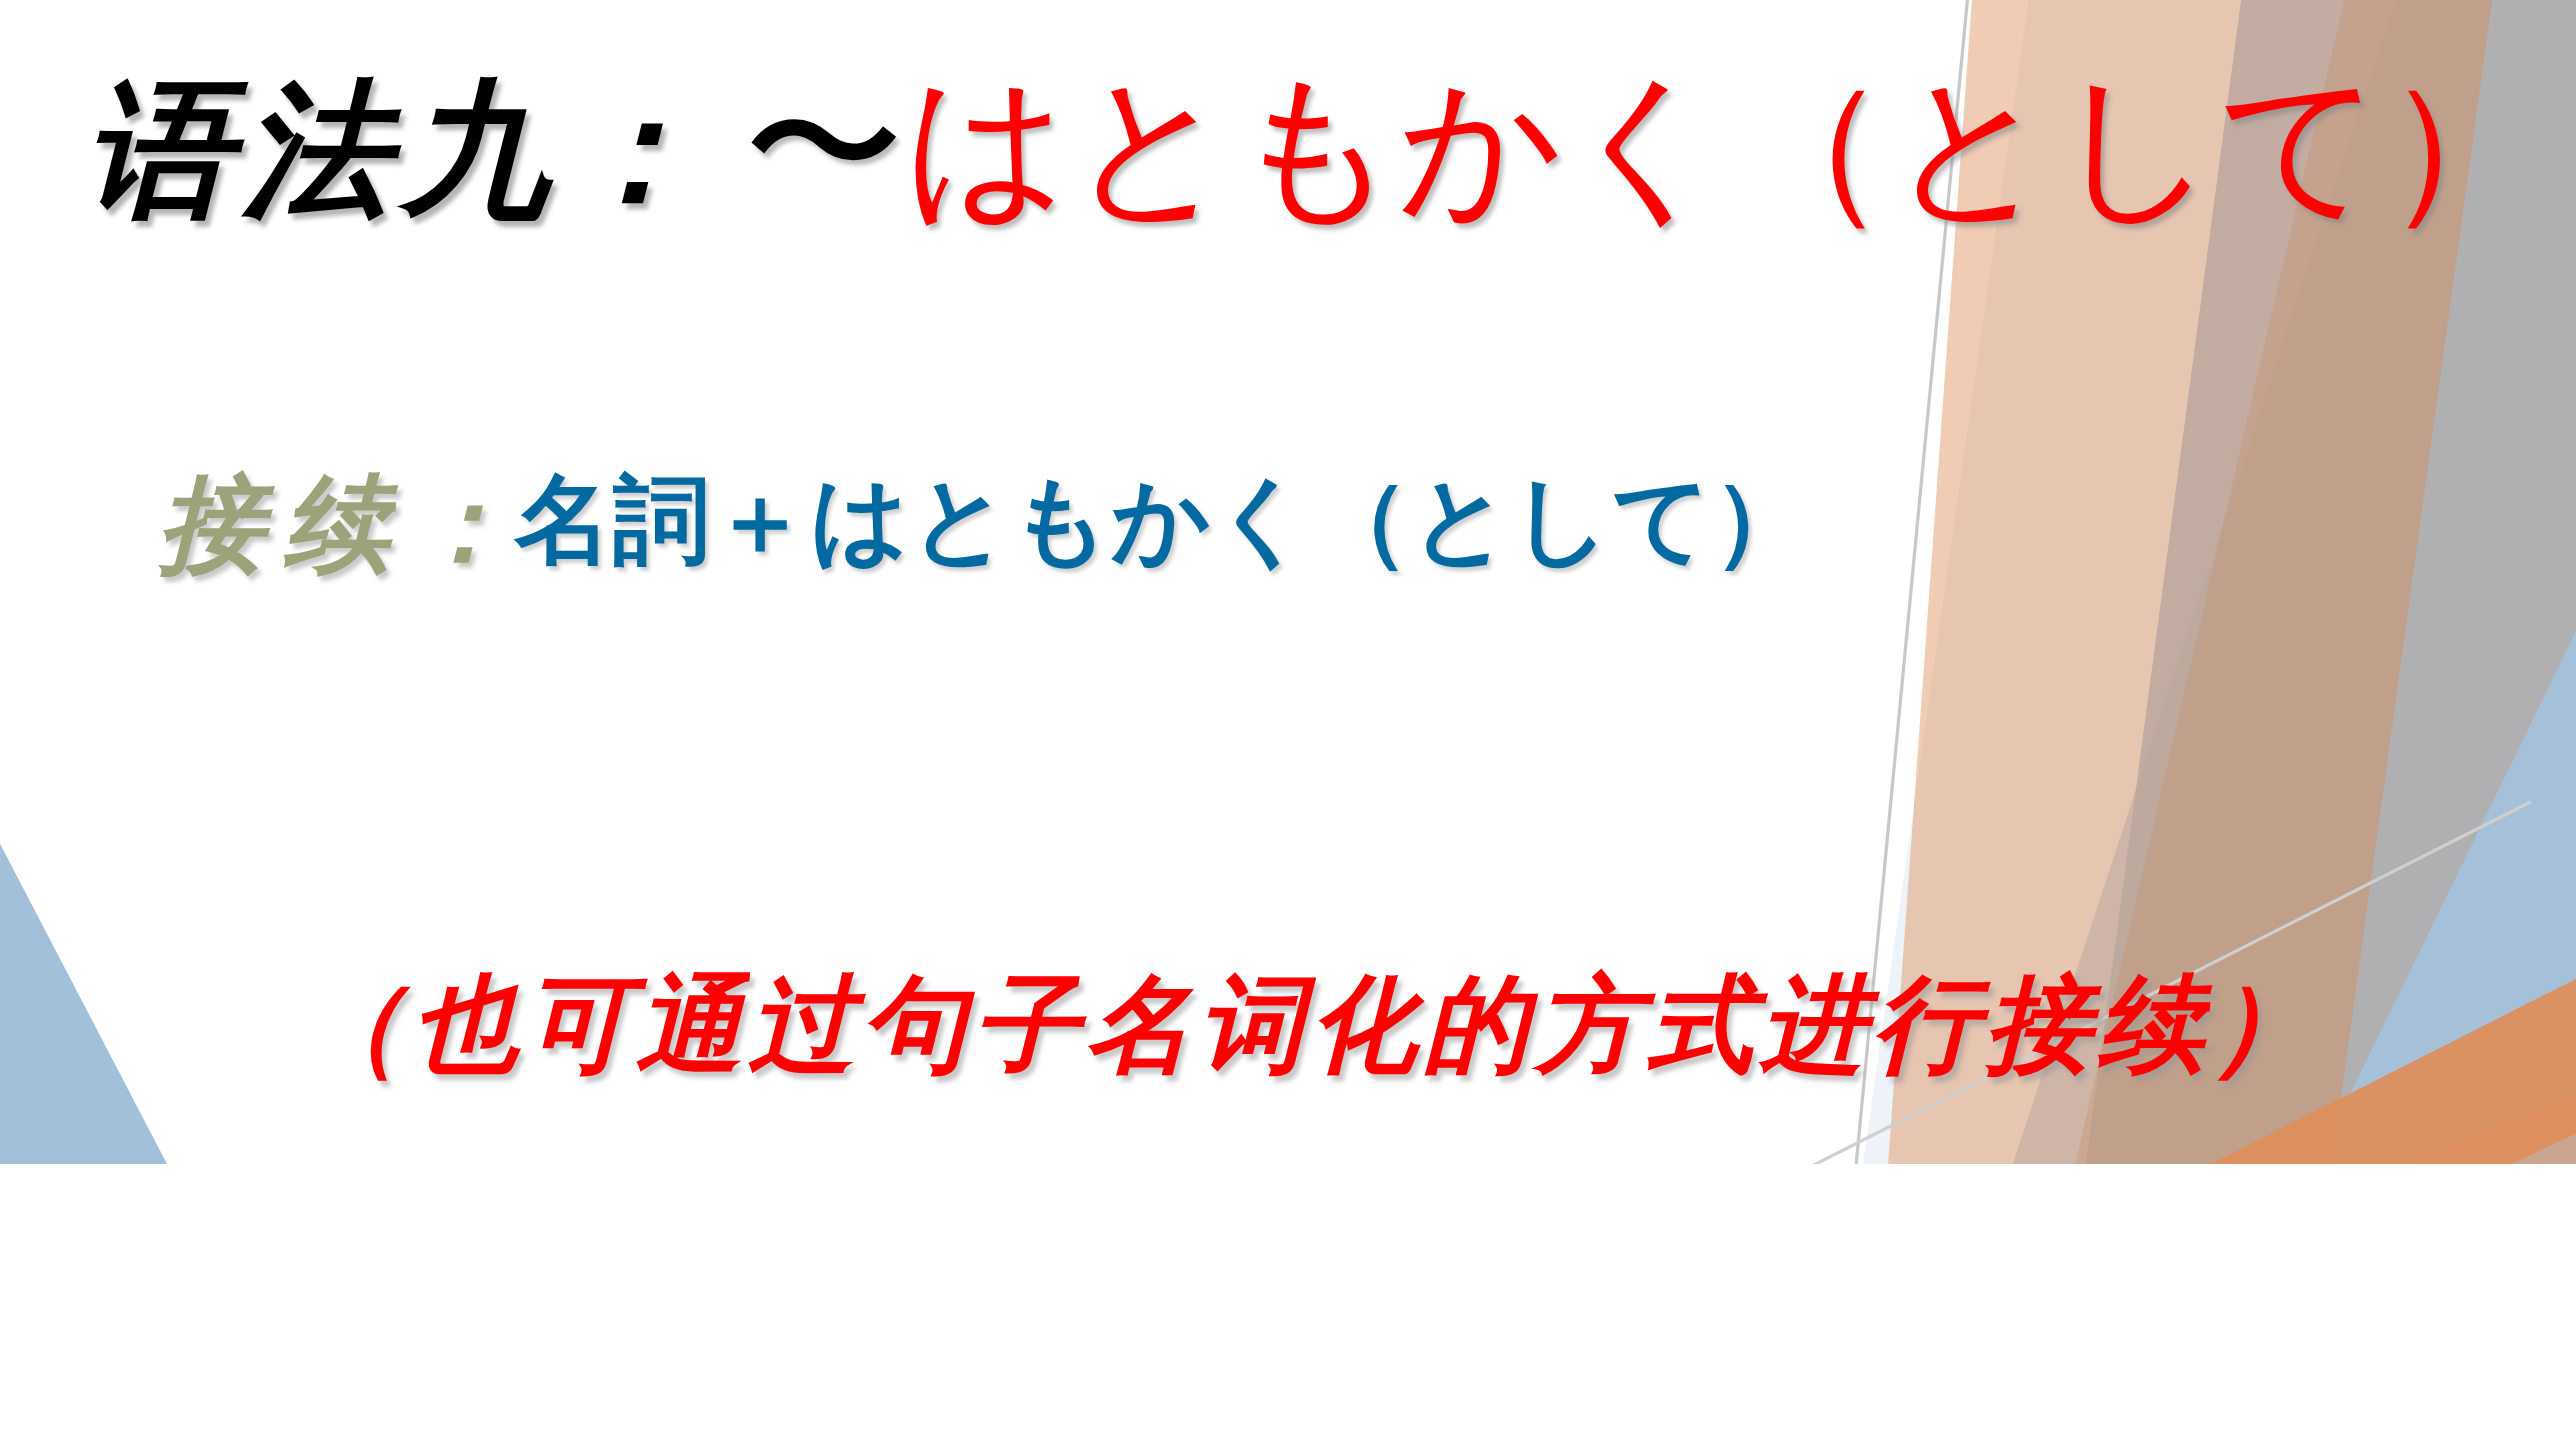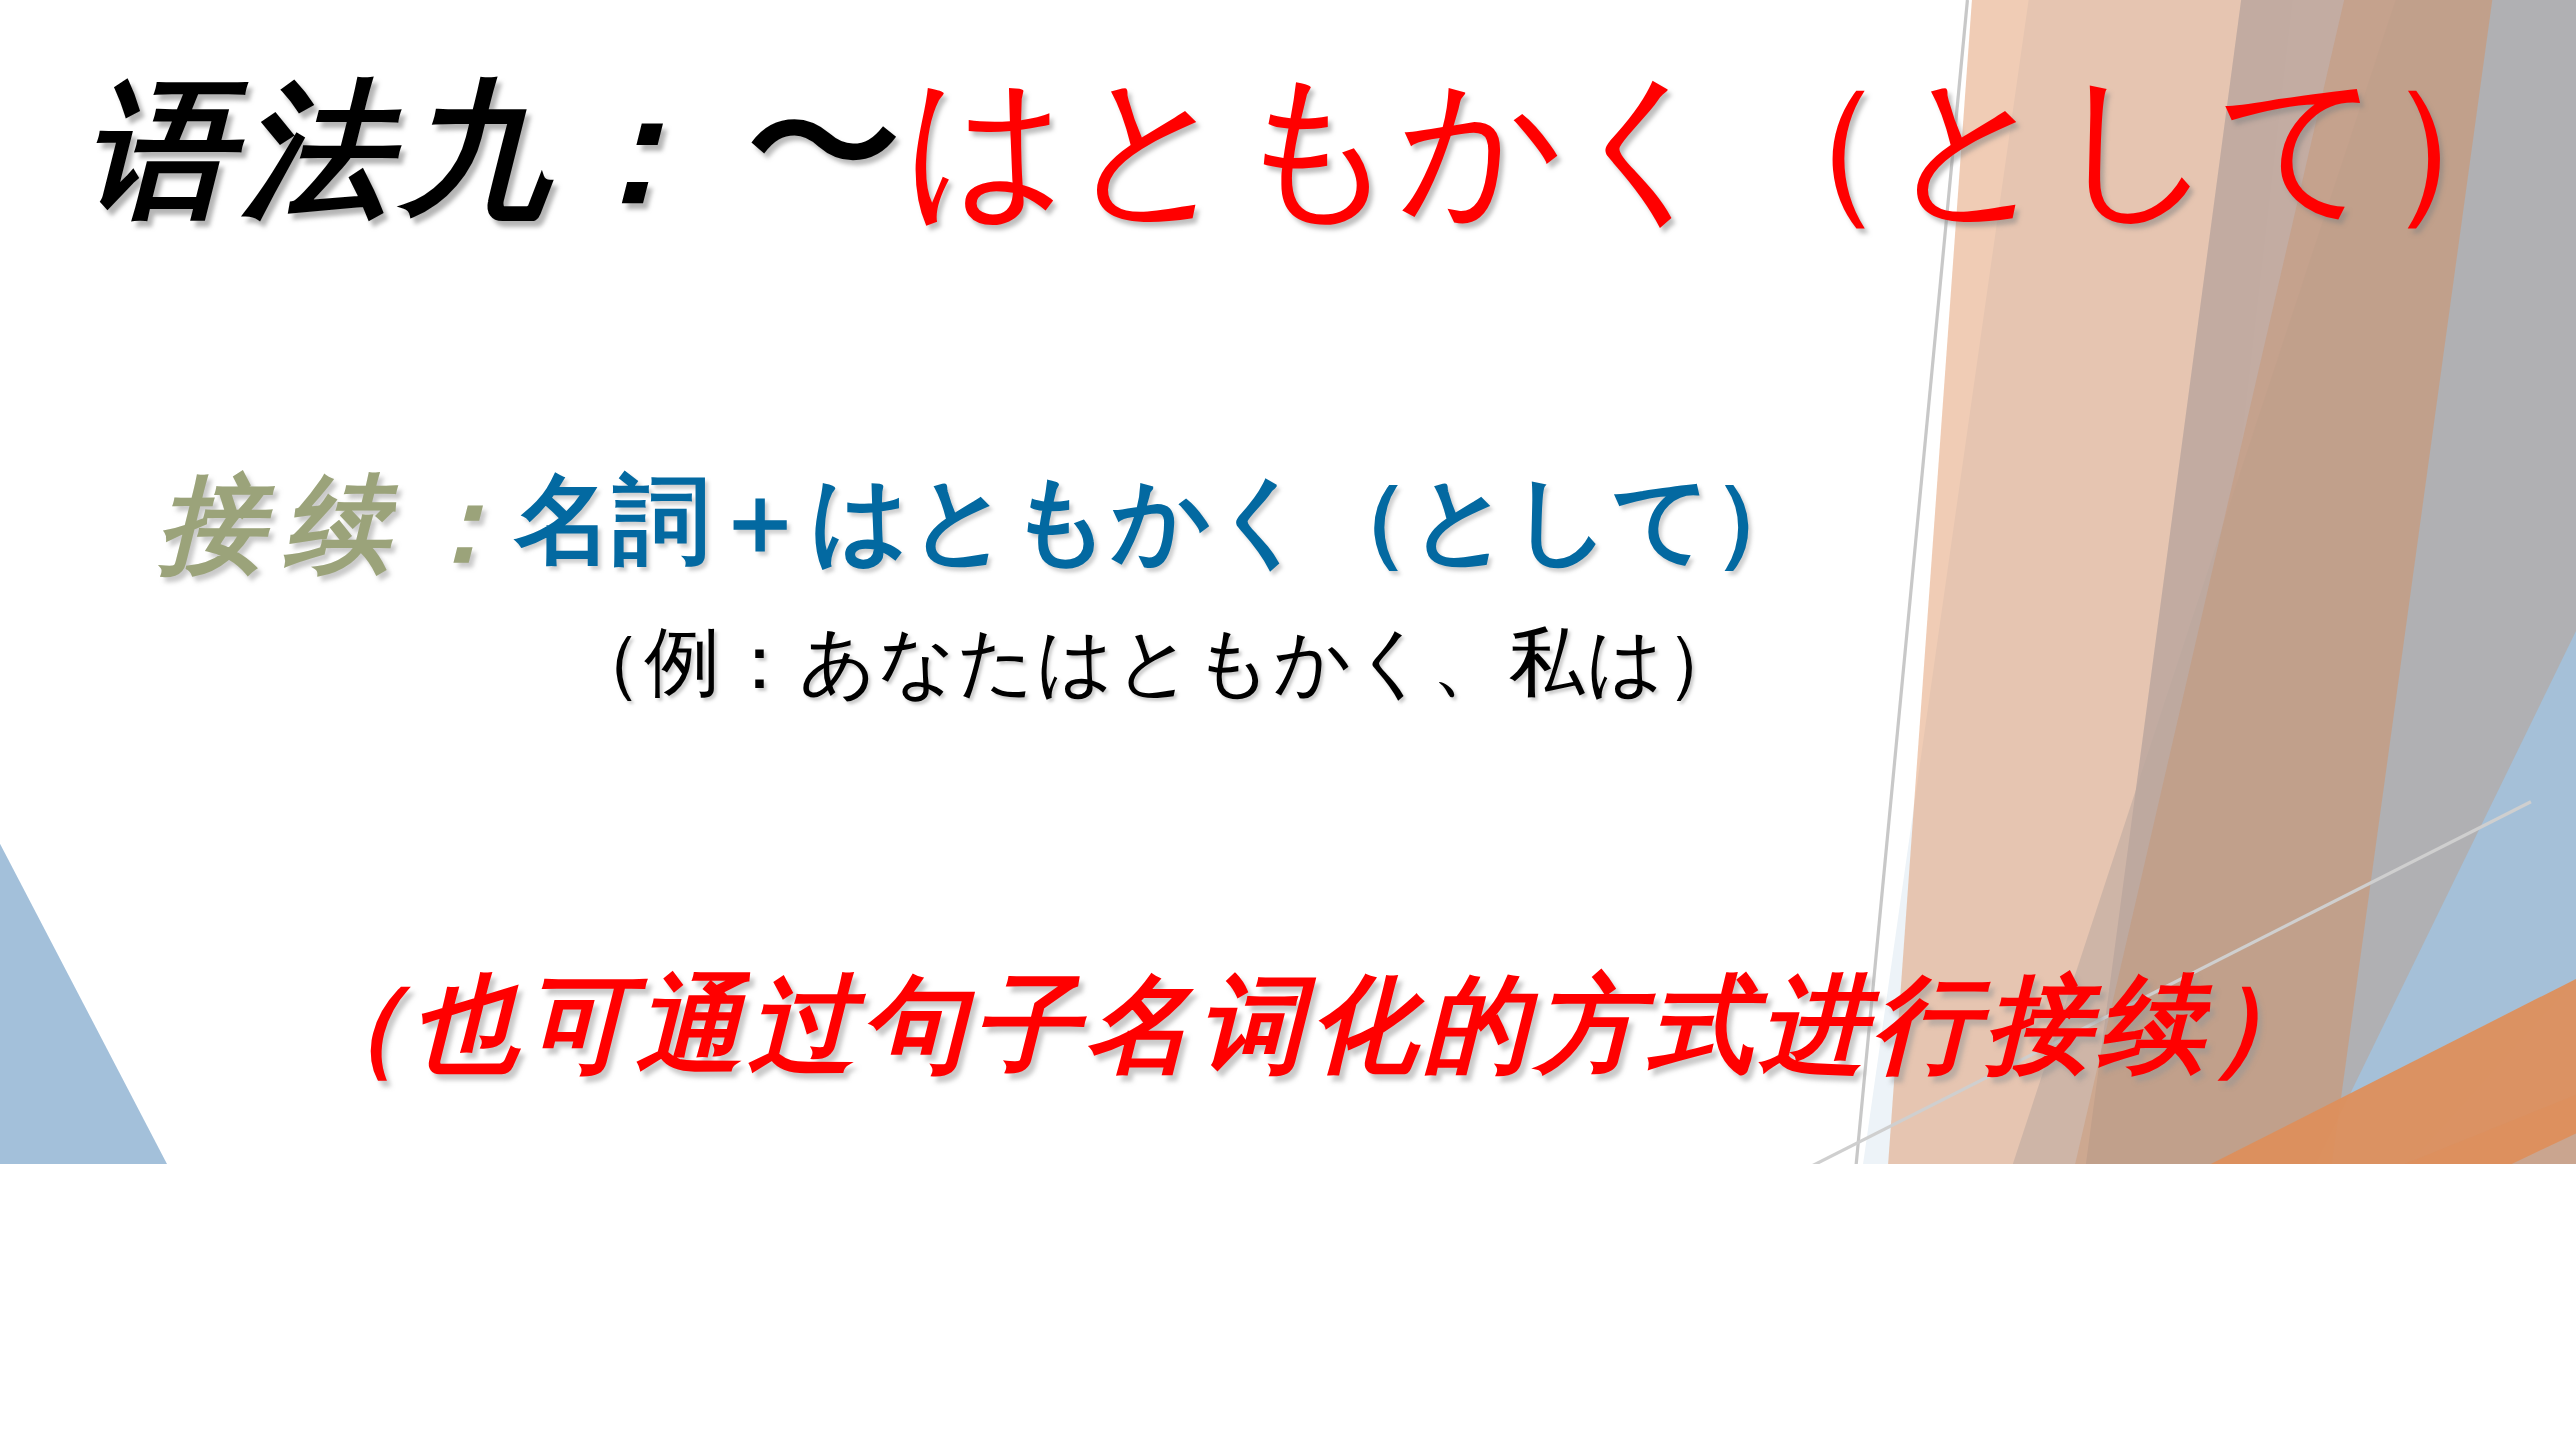--- a/index.html
+++ b/index.html
@@ -143,18 +143,17 @@
   </svg>
 
   <div class="txt" id="title-line">
     <span class="title-cn">语法九：</span><span class="title-tilde">〜</span><span class="title-jp">はともかく（として）</span>
   </div>
 
   <div class="txt" id="setsuzoku-label">接续：</div>
 
   <div class="txt" id="formula">名詞＋はともかく（として）</div>
 
-  <div class="txt" id="example">（例：あなたはともかく、私は）</div>
 
   <div class="txt" id="red-note">（也可通过句子名词化的方式进行接续）</div>
 
 </div>
 
 
 </body></html>

